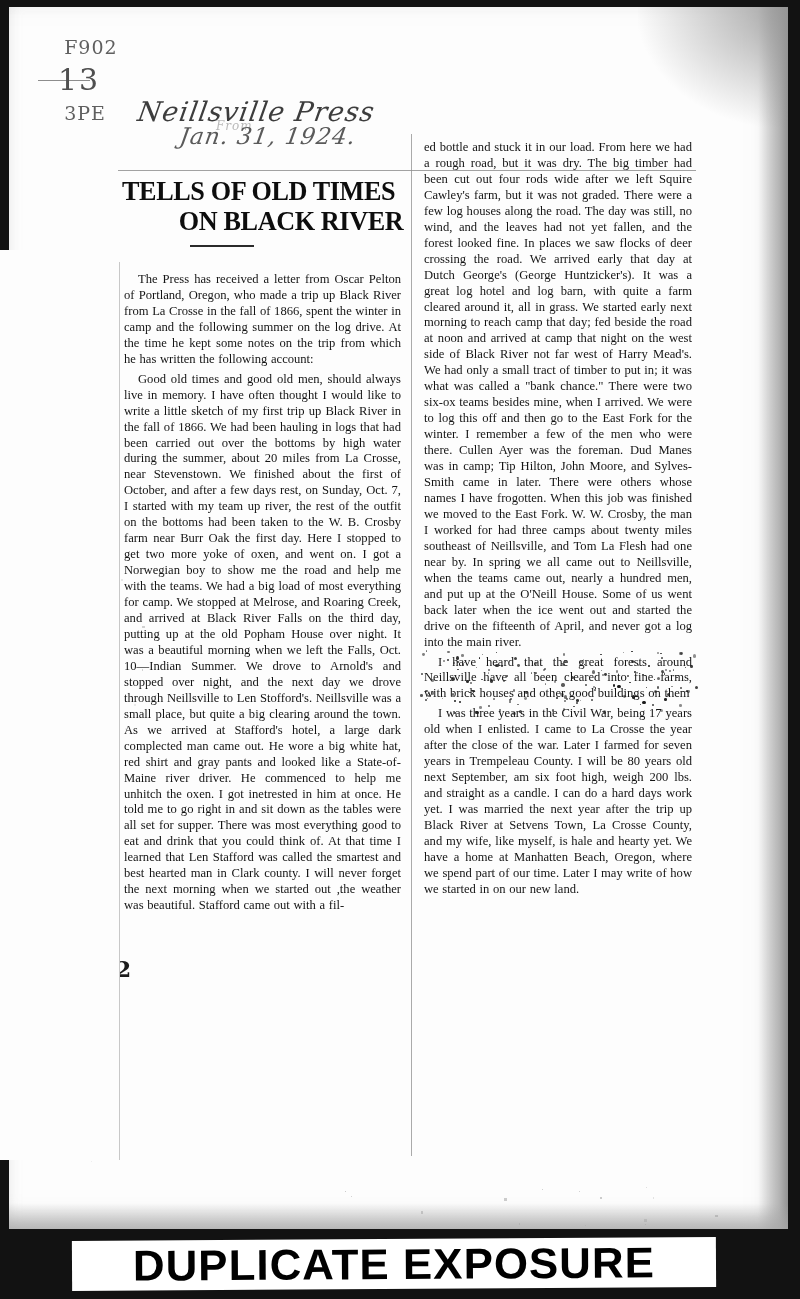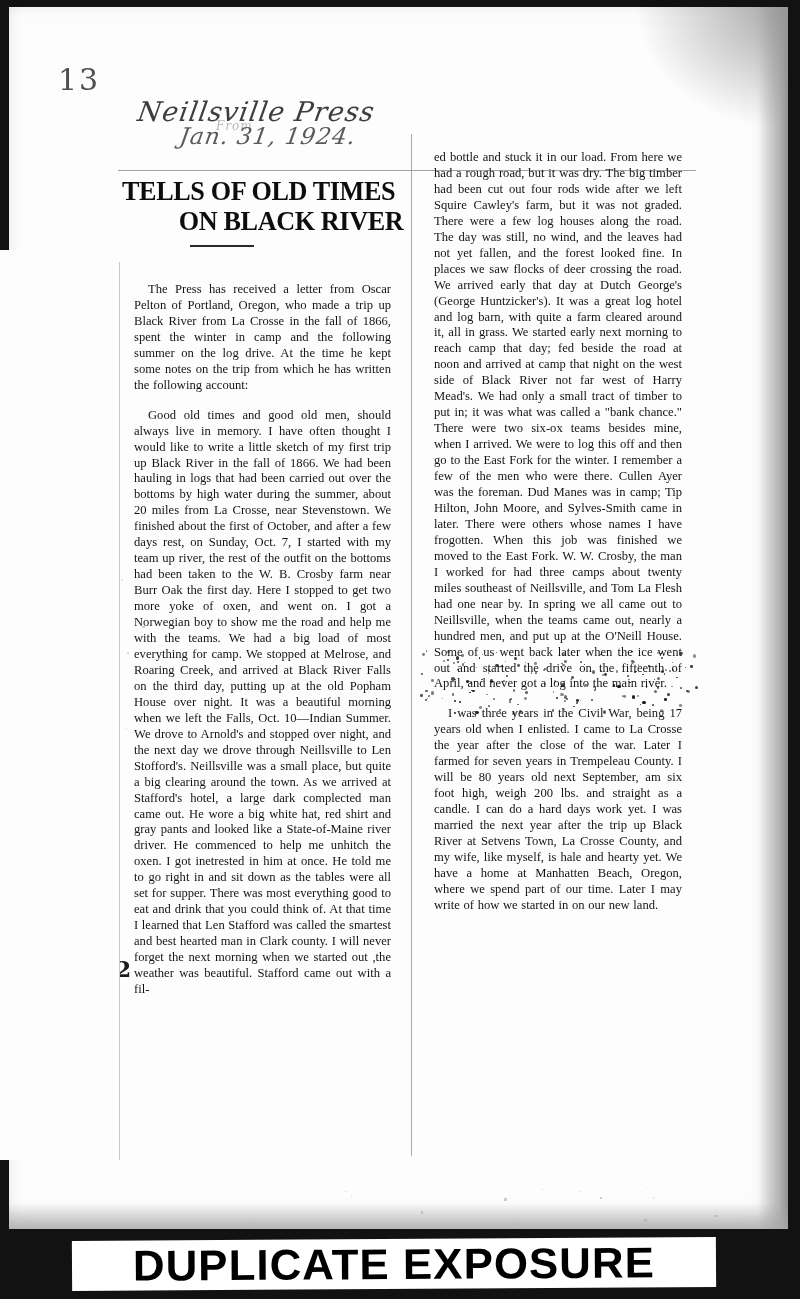--- a/index.html
+++ b/index.html
@@ -206,21 +206,21 @@
     font-size: 12.6px;
     line-height: 15.95px;
     color: #141414;
     text-align: justify;
     text-justify: inter-word;
     -webkit-hyphens: none;
     hyphens: none;
     word-spacing: .5px;
   }
   .col p {
-    margin: 14px;
+    margin: 4px;
     text-indent: 14px;
   }
   .col p.noindent { text-indent: 0; }
 
   #col1 {
     left: 120px;
     top: 268px;
     width: 285px;
   }
   #col2 {
@@ -363,20 +363,25 @@
       <div class="stray" style="width: 1.7px; height: 1.7px; left: 569.8px; top: 1183.7px; opacity: 0.44;"></div>
       <div class="stray" style="width: 1.3px; height: 1.3px; left: 575.9px; top: 1218px; opacity: 0.26;"></div>
       <div class="stray" style="width: 1.9px; height: 1.9px; left: 643.6px; top: 1190px; opacity: 0.26;"></div>
       <div class="stray" style="width: 2.9px; height: 2.9px; left: 634.7px; top: 1212px; opacity: 0.39;"></div>
       <div class="stray" style="width: 1.3px; height: 1.3px; left: 341.8px; top: 1189.1px; opacity: 0.42;"></div>
       <div class="stray" style="width: 2.6px; height: 2.6px; left: 495.2px; top: 1191px; opacity: 0.49;"></div>
       <div class="stray" style="width: 2.5px; height: 2.5px; left: 706.2px; top: 1207.5px; opacity: 0.49;"></div>
       <div class="stray" style="width: 1px; height: 1px; left: 636.7px; top: 1180.1px; opacity: 0.3;"></div>
     </div>
 
+  <div class="handwriting" id="callnum-top">
+    <span>F902</span>
+    <span class="rule"></span>
+    <span>3PE</span>
+  </div>
 
   <div class="handwriting" id="page-number-hw">13</div>
 
   <div id="source-note">
     <span class="from-word">From</span>
     <span class="paper-name">Neillsville Press</span>
     <span class="paper-date">Jan. 31, 1924.</span>
   </div>
 
   <div class="handwriting" id="callnum-bottom">
@@ -395,20 +400,21 @@
 
   <div id="column-divider"></div>
 
   <div class="col" id="col1">
     <p>The Press has received a letter from Oscar Pelton of Portland, Oregon, who made a trip up Black River from La Crosse in the fall of 1866, spent the winter in camp and the following summer on the log drive. At the time he kept some notes on the trip from which he has written the following account:</p>
     <p>Good old times and good old men, should always live in memory. I have often thought I would like to write a little sketch of my first trip up Black River in the fall of 1866. We had been hauling in logs that had been carried out over the bottoms by high water during the summer, about 20 miles from La Crosse, near Stevenstown. We finished about the first of October, and after a few days rest, on Sunday, Oct. 7, I started with my team up river, the rest of the outfit on the bottoms had been taken to the W. B. Crosby farm near Burr Oak the first day. Here I stopped to get two more yoke of oxen, and went on. I got a Norwegian boy to show me the road and help me with the teams. We had a big load of most everything for camp. We stopped at Melrose, and Roaring Creek, and arrived at Black River Falls on the third day, putting up at the old Popham House over night. It was a beautiful morning when we left the Falls, Oct. 10—Indian Summer. We drove to Arnold's and stopped over night, and the next day we drove through Neillsville to Len Stofford's. Neillsville was a small place, but quite a big clearing around the town. As we arrived at Stafford's hotel, a large dark complected man came out. He wore a big white hat, red shirt and gray pants and looked like a State-of-Maine river driver. He commenced to help me unhitch the oxen. I got inetrested in him at once. He told me to go right in and sit down as the tables were all set for supper. There was most everything good to eat and drink that you could think of. At that time I learned that Len Stafford was called the smartest and best hearted man in Clark county. I will never forget the next morning when we started out ,the weather was beautiful. Stafford came out with a fil-</p>
   </div>
 
   <div class="col" id="col2">
     <p class="noindent">ed bottle and stuck it in our load. From here we had a rough road, but it was dry. The big timber had been cut out four rods wide after we left Squire Cawley's farm, but it was not graded. There were a few log houses along the road. The day was still, no wind, and the leaves had not yet fallen, and the forest looked fine. In places we saw flocks of deer crossing the road. We arrived early that day at Dutch George's (George Huntzicker's). It was a great log hotel and log barn, with quite a farm cleared around it, all in grass. We started early next morning to reach camp that day; fed beside the road at noon and arrived at camp that night on the west side of Black River not far west of Harry Mead's. We had only a small tract of timber to put in; it was what was called a "bank chance." There were two six-ox teams besides mine, when I arrived. We were to log this off and then go to the East Fork for the winter. I remember a few of the men who were there. Cullen Ayer was the foreman. Dud Manes was in camp; Tip Hilton, John Moore, and Sylves-Smith came in later. There were others whose names I have frogotten. When this job was finished we moved to the East Fork. W. W. Crosby, the man I worked for had three camps about twenty miles southeast of Neillsville, and Tom La Flesh had one near by. In spring we all came out to Neillsville, when the teams came out, nearly a hundred men, and put up at the O'Neill House. Some of us went back later when the ice went out and started the drive on the fifteenth of April, and never got a log into the main river.</p>
+    <p>I have heard that the great forests around Neillsville have all been cleared into fine farms, with brick houses and other good buildings on them</p>
     <p>I was three years in the Civil War, being 17 years old when I enlisted. I came to La Crosse the year after the close of the war. Later I farmed for seven years in Trempeleau County. I will be 80 years old next September, am six foot high, weigh 200 lbs. and straight as a candle. I can do a hard days work yet. I was married the next year after the trip up Black River at Setvens Town, La Crosse County, and my wife, like myself, is hale and hearty yet. We have a home at Manhatten Beach, Oregon, where we spend part of our time. Later I may write of how we started in on our new land.</p>
   </div>
 
   <div id="col1-cutmask"></div>
   <div id="col1-cutline"></div>
 
   <div id="damage-patch">
       <div class="speckle" style="width: 1.9px; height: 1.9px; left: 245.3px; top: 18.7px; opacity: 0.55;"></div>
       <div class="speckle" style="width: 2.4px; height: 2.4px; left: 136px; top: 47.1px; opacity: 0.94;"></div>
       <div class="speckle" style="width: 1.83px; height: 1.83px; left: 123.8px; top: 18.1px; opacity: 0.69;"></div>

